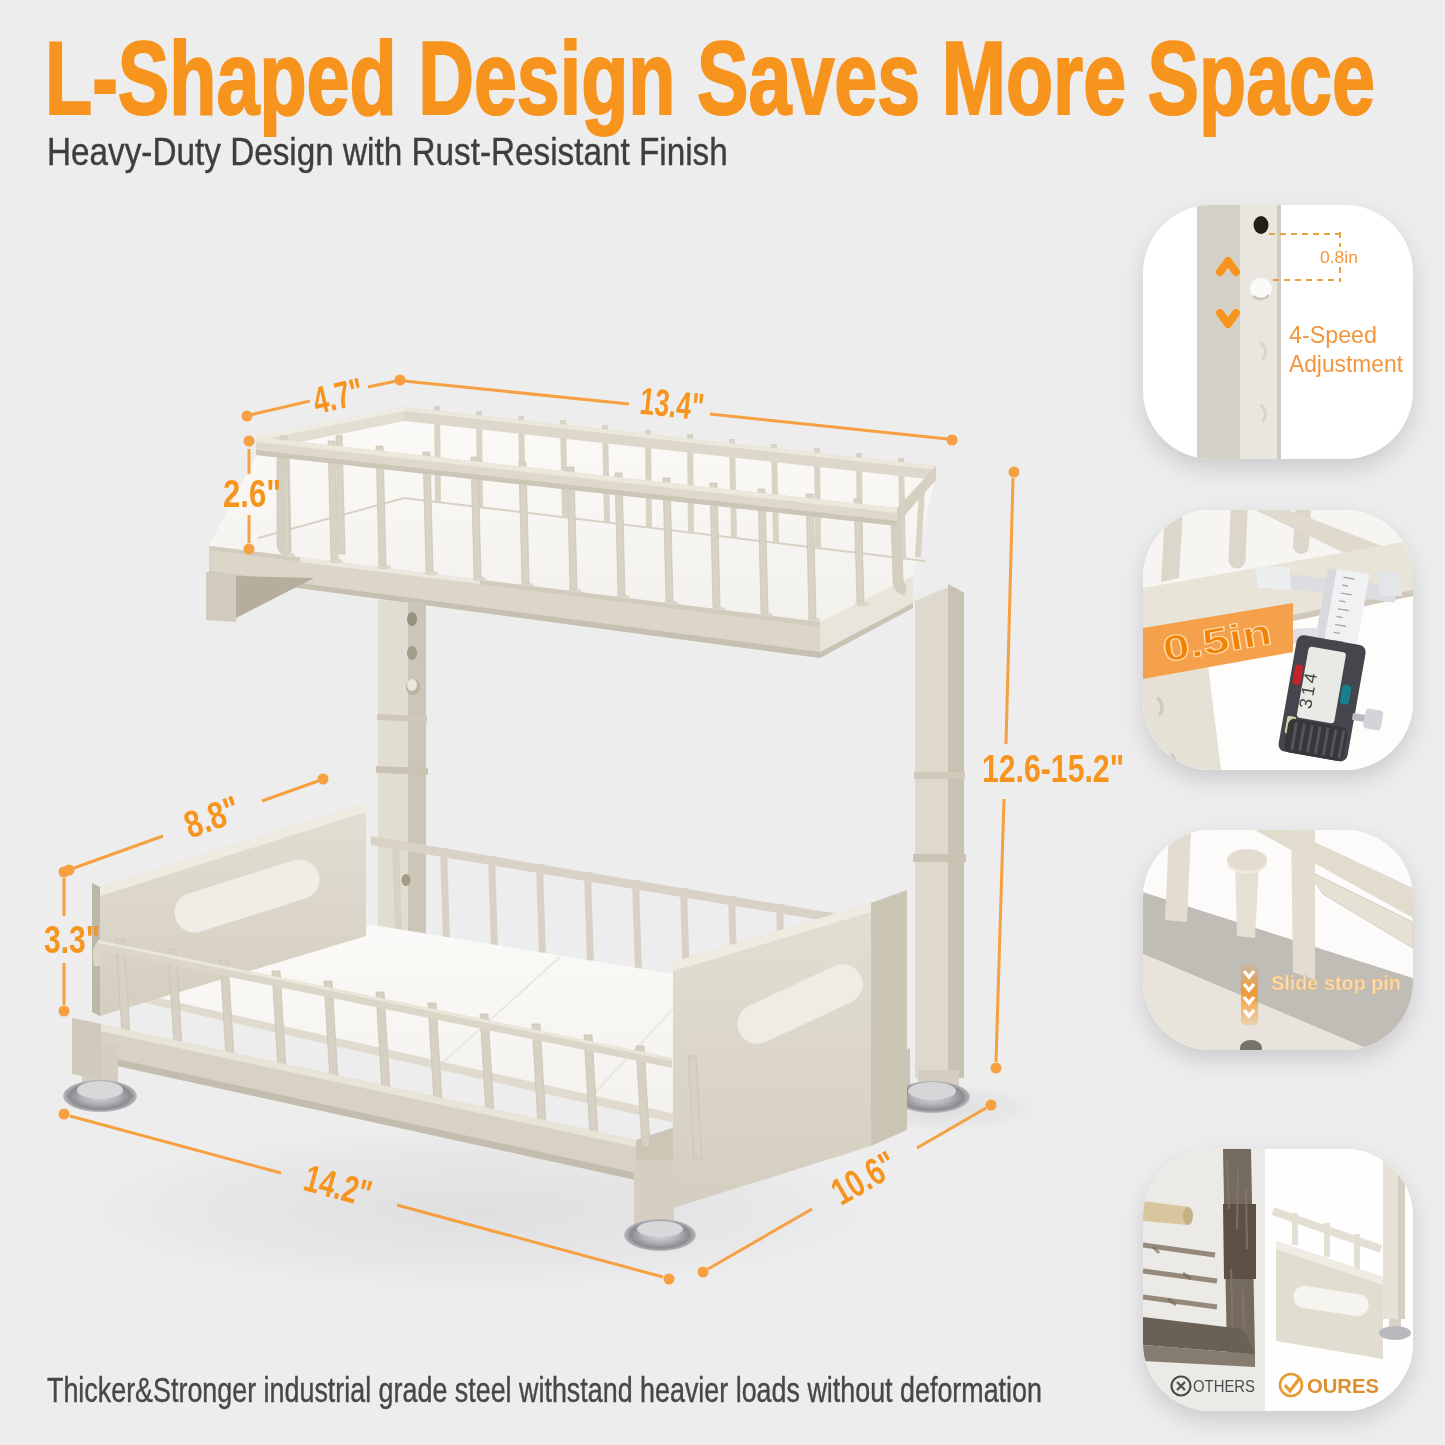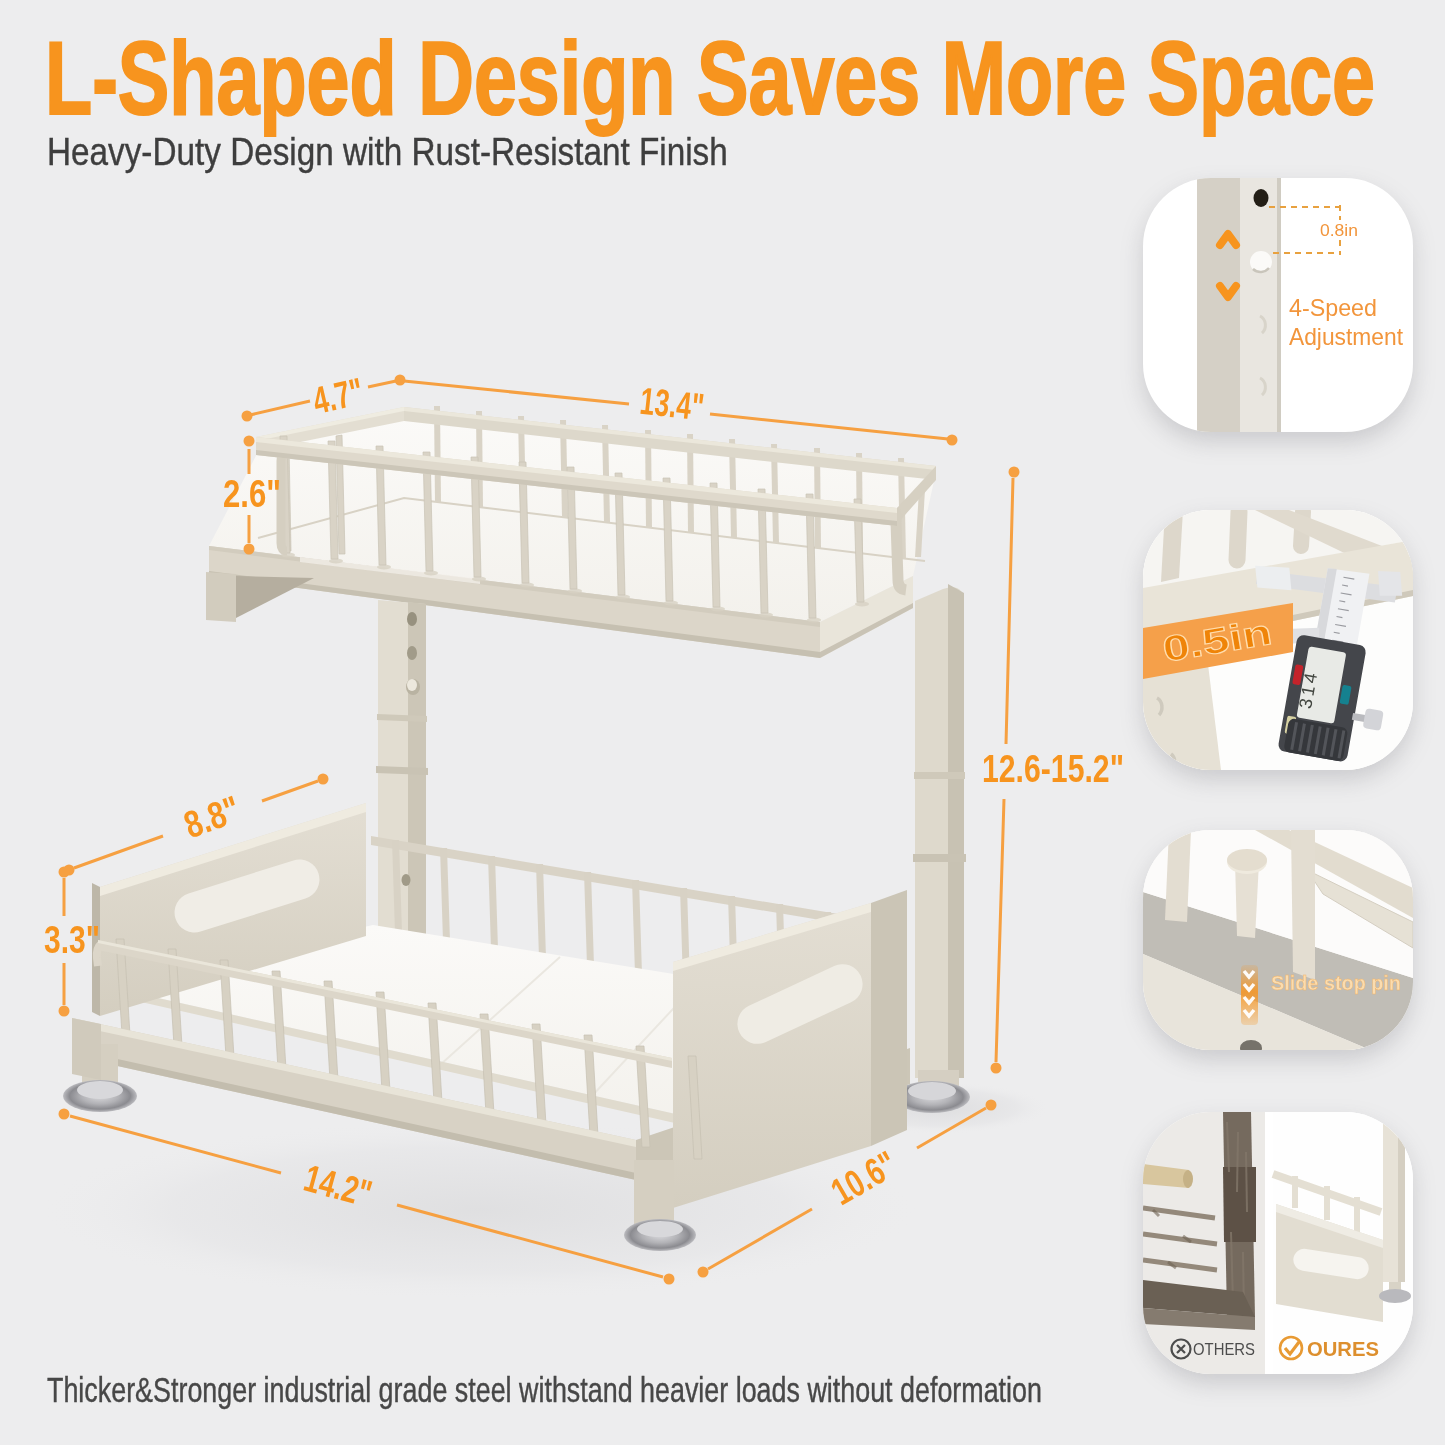--- a/index.html
+++ b/index.html
@@ -251,21 +251,21 @@
  <text x="672" y="417" textLength="64" lengthAdjust="spacingAndGlyphs" transform="rotate(6.3 672 404)">13.4"</text>
  <text x="252" y="507" textLength="58" lengthAdjust="spacingAndGlyphs">2.6"</text>
  <text x="212" y="830" textLength="56" lengthAdjust="spacingAndGlyphs" transform="rotate(-19.7 212 817)">8.8"</text>
  <text x="72" y="953" textLength="56" lengthAdjust="spacingAndGlyphs">3.3"</text>
  <text x="338" y="1199" textLength="68" lengthAdjust="spacingAndGlyphs" transform="rotate(15.3 338 1186)">14.2"</text>
  <text x="864" y="1191" textLength="68" lengthAdjust="spacingAndGlyphs" transform="rotate(-30 864 1178)">10.6"</text>
  <text x="1053" y="782" textLength="142" lengthAdjust="spacingAndGlyphs">12.6-15.2"</text>
 </g>
 </svg>
 
-<div class="inset" id="in1" style="top:178px;height:254px;">
+<div class="inset" id="in1" style="top:205px;height:254px;">
 <svg width="270" height="254" viewBox="0 0 270 254">
 
  <rect x="54" y="0" width="43" height="254" fill="#d5d0c6"></rect>
  <rect x="97" y="0" width="41" height="254" fill="#e9e6e0"></rect>
  <rect x="134" y="0" width="4" height="254" fill="#d0ccc2"></rect>
 
  <ellipse cx="118" cy="20" rx="7.5" ry="9" fill="#231e16"></ellipse>
 
  <circle cx="118" cy="84" r="11" fill="#fbfaf8"></circle>
  <path d="M110,91 a11,11 0 0 0 16,-1" stroke="#c9c5bb" stroke-width="2.5" fill="none"></path>
@@ -394,21 +394,21 @@
   <path d="M101,167 L106,173 L111,167"></path>
   <path d="M101,180 L106,186 L111,180"></path>
  </g>
 
  <ellipse cx="108" cy="218" rx="11" ry="8" fill="#76726a"></ellipse>
 
  <text x="128" y="160" font-size="20.5" font-weight="bold" fill="#fbdcae" stroke="#f2b264" stroke-width="0.4" textLength="130" lengthAdjust="spacingAndGlyphs" font-family="Liberation Sans, sans-serif">Slide stop pin</text>
 </svg>
 </div>
 
-<div class="inset" id="in4" style="top:1112px;height:262px;">
+<div class="inset" id="in4" style="top:1149px;height:262px;">
 <svg width="270" height="262" viewBox="0 0 270 262">
 
  <rect width="122" height="262" fill="#eceae7"></rect>
 
  <polygon points="80,0 108,0 112,205 84,205" fill="#756a5e"></polygon>
  <polygon points="80,55 113,55 113,130 81,130" fill="#5d5146"></polygon>
  <g stroke="#83776a" stroke-width="2" opacity="0.8">
   <path d="M84,10 L86,60"></path>
         <path d="M95,20 L94,80"></path>
         <path d="M103,40 L104,100"></path>

